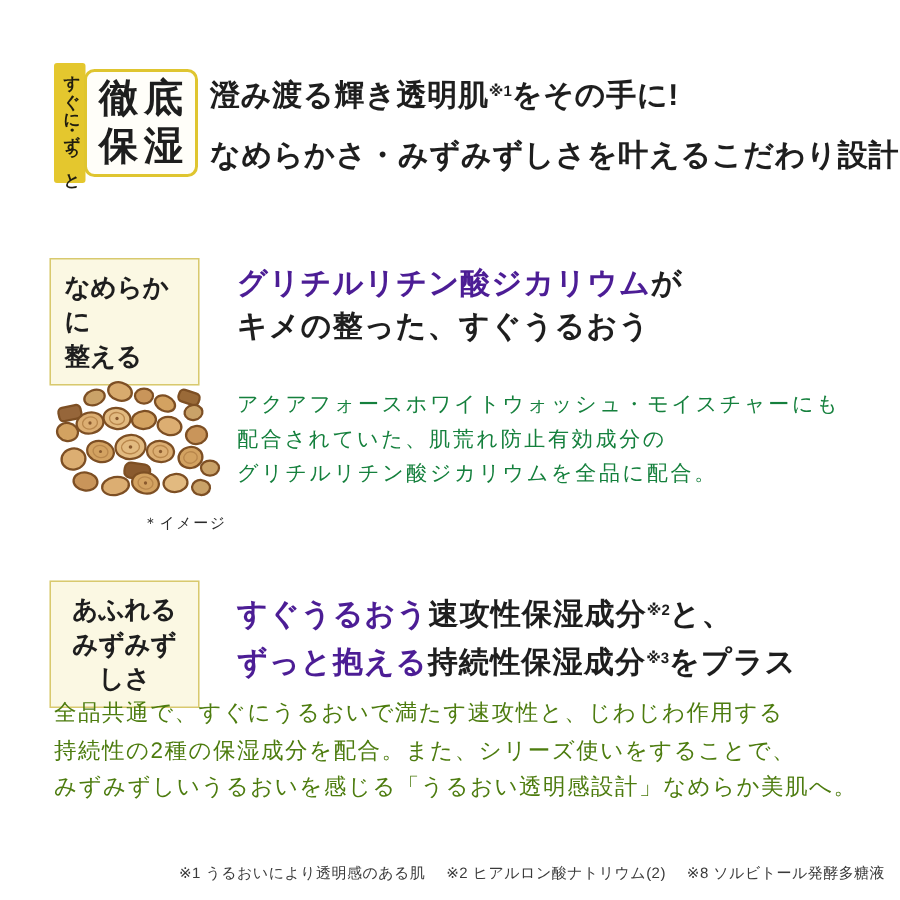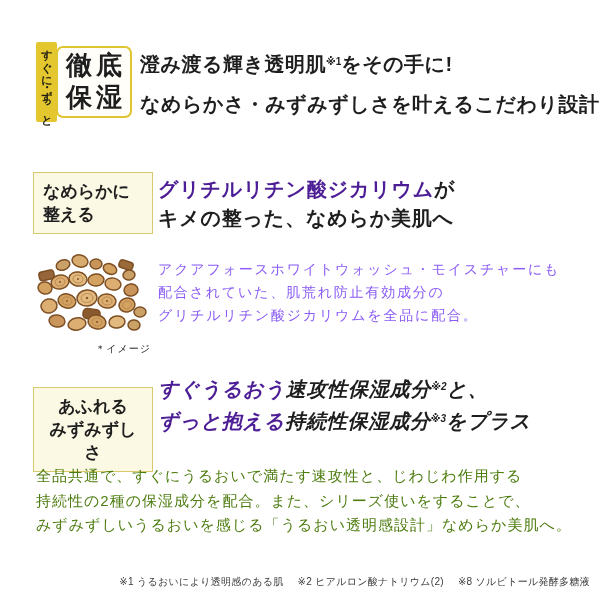--- a/index.html
+++ b/index.html
@@ -33,41 +33,41 @@
     font-size:26px; font-weight:800; line-height:1.22; letter-spacing:4px;
     text-indent:4px;
     font-family:Liberation Serif, serif;
   }
   
   .intro { position:absolute; left:140px; top:46px; font-size:20px; font-weight:800; line-height:37px; letter-spacing:0.5px; }
   .sup { font-size:0.5em; position:relative; top:-0.6em; letter-spacing:0; }
   
   .label-box {
     position:absolute; left:33px;
-    width:120px; min-height:58px;
+    width:100px; min-height:58px;
     background:#fbf8e3;
     border:1px solid #d8c96e;
     padding:7px 9px;
     font-size:17px; font-weight:800; line-height:23px;
   }
   .label-smooth { top:172px; }
   .label-moist  { top:387px;text-align:center; }
   
   .heading { position:absolute; left:158px; font-size:20px; font-weight:800; line-height:29px; letter-spacing:0.8px; }
   .heading-smooth { top:175px; }
-  .heading-moist  { top:375px;font-style:italic; }
+  .heading-moist  { top:396px; }
   .gold { color:#4c1d95; }
   
   .figure { position:absolute; left:33px; top:251px; width:118px; }
   .figure svg { display:block; width:118px; height:88px; }
   .figure-caption { font-size:10px; color:#2a2a2a; text-align:right; margin-top:3px; letter-spacing:1px; }
   
   .body-smooth {
     position:absolute; left:158px; top:258px;
-    font-size:14px; line-height:23px; letter-spacing:1.8px; color:#8b5cf6;
+    font-size:14px; line-height:23px; letter-spacing:1.8px; color:#15803d;
   }
   .summary {
     position:absolute; left:36px; top:464px;
     font-size:15px; line-height:24.5px; letter-spacing:1px; color:#4d7c0f;
   }
   
   .footnotes {
     position:absolute; right:10px; bottom:11px;
     font-size:10px; color:#3a3a3a; letter-spacing:0.3px;
     white-space:nowrap;
@@ -91,21 +91,21 @@
     <div><span>澄み渡る輝き透明肌</span><span class="sup">※1</span><span>をその手に!</span></div>
     <div>なめらかさ・みずみずしさを叶えるこだわり設計</div>
   </div>
 
   <div class="label-box label-smooth">
     <div>なめらかに</div>
     <div>整える</div>
   </div>
   <div class="heading heading-smooth">
     <div><span class="gold">グリチルリチン酸ジカリウム</span><span>が</span></div>
-    <div>キメの整った、なめらか美肌へ</div>
+    <div>キメの整った、すぐうるおう</div>
   </div>
 
   <div class="figure">
     <svg viewBox="0 0 118 88" aria-hidden="true">
       <g stroke="#7d4f24" stroke-width="1.5">
         <rect x="6" y="20" width="15" height="9" rx="3" fill="#96663a" transform="rotate(-12 13 24)"></rect>
         <rect x="50" y="58" width="17" height="10" rx="4" fill="#8a5a2e" transform="rotate(8 58 63)"></rect>
         <rect x="86" y="10" width="14" height="8" rx="3" fill="#9a6a38" transform="rotate(18 93 14)"></rect>
         <ellipse cx="30" cy="14" rx="7" ry="5" fill="#caa268" transform="rotate(-20 30 14)"></ellipse>
         <ellipse cx="47" cy="10" rx="8" ry="6" fill="#d8ab6e" transform="rotate(15 47 10)"></ellipse>

